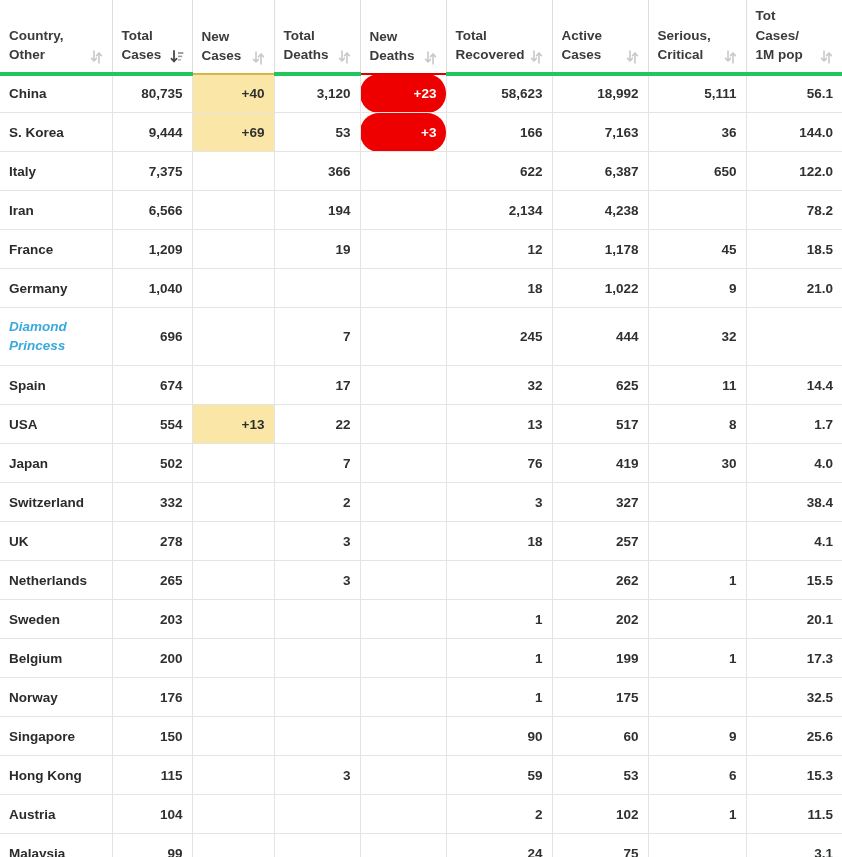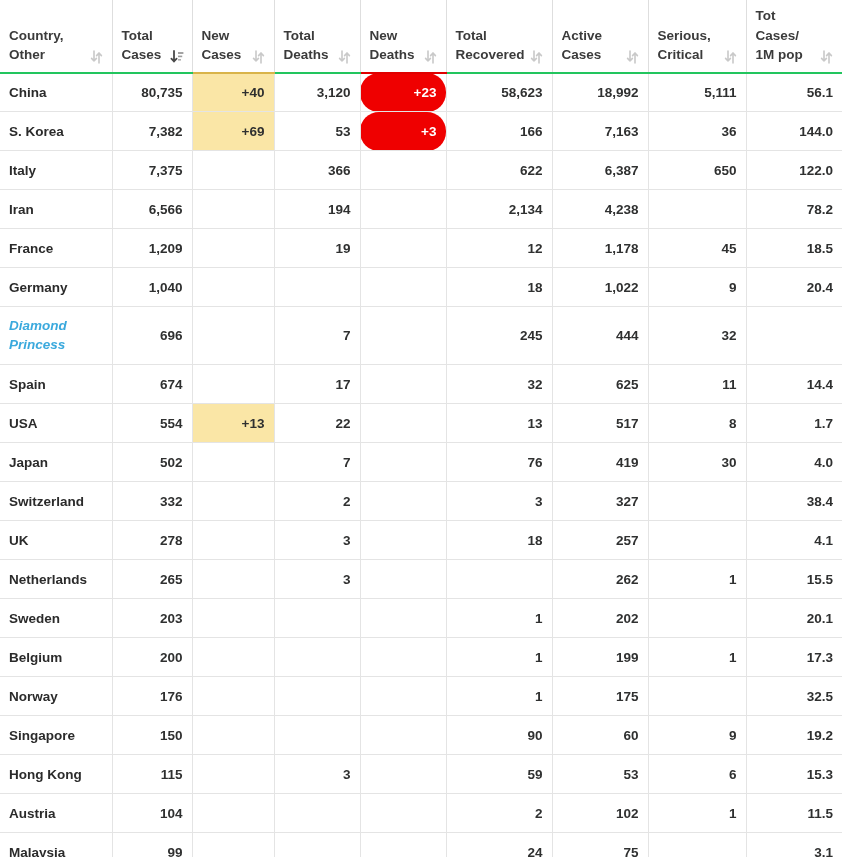--- a/index.html
+++ b/index.html
@@ -26,21 +26,21 @@
   thead th {
     vertical-align: bottom;
     text-align: left;
     font-weight: bold;
     font-size: 13.5px;
     color: #3b3b3b;
     padding: 6px 9px 7px 9px;
     height: 57px;
     background: #ffffff;
     border-right: 1px solid #dedede;
-    border-bottom: 2px solid #22c55e;
+    border-bottom: 4px solid #22c55e;
     position: relative;
     line-height: 1.45;
   }
   thead th:last-child { border-right: none; }
   thead th .hwrap {
     display: block;
     position: relative;
     padding-right: 18px;
   }
   thead th .htxt { display: block; }
@@ -225,21 +225,21 @@
           <td class="cell-new-cases-hl">+40</td>
           <td>3,120</td>
           <td class="cell-new-deaths-hl">+23</td>
           <td>58,623</td>
           <td>18,992</td>
           <td>5,111</td>
           <td>56.1</td>
         </tr>
         <tr>
           <td class="country">S. Korea</td>
-          <td>7,382</td>
+          <td>9,444</td>
           <td class="cell-new-cases-hl">+69</td>
           <td>53</td>
           <td class="cell-new-deaths-hl">+3</td>
           <td>166</td>
           <td>7,163</td>
           <td>36</td>
           <td>144.0</td>
         </tr>
         <tr>
           <td class="country">Italy</td>
@@ -276,21 +276,21 @@
         </tr>
         <tr>
           <td class="country">Germany</td>
           <td>1,040</td>
           <td></td>
           <td></td>
           <td></td>
           <td>18</td>
           <td>1,022</td>
           <td>9</td>
-          <td>20.4</td>
+          <td>21.0</td>
         </tr>
         <tr class="tall">
           <td class="country special">Diamond Princess</td>
           <td>696</td>
           <td></td>
           <td>7</td>
           <td></td>
           <td>245</td>
           <td>444</td>
           <td>32</td>
@@ -397,21 +397,21 @@
         </tr>
         <tr>
           <td class="country">Singapore</td>
           <td>150</td>
           <td></td>
           <td></td>
           <td></td>
           <td>90</td>
           <td>60</td>
           <td>9</td>
-          <td>19.2</td>
+          <td>25.6</td>
         </tr>
         <tr>
           <td class="country">Hong Kong</td>
           <td>115</td>
           <td></td>
           <td>3</td>
           <td></td>
           <td>59</td>
           <td>53</td>
           <td>6</td>

